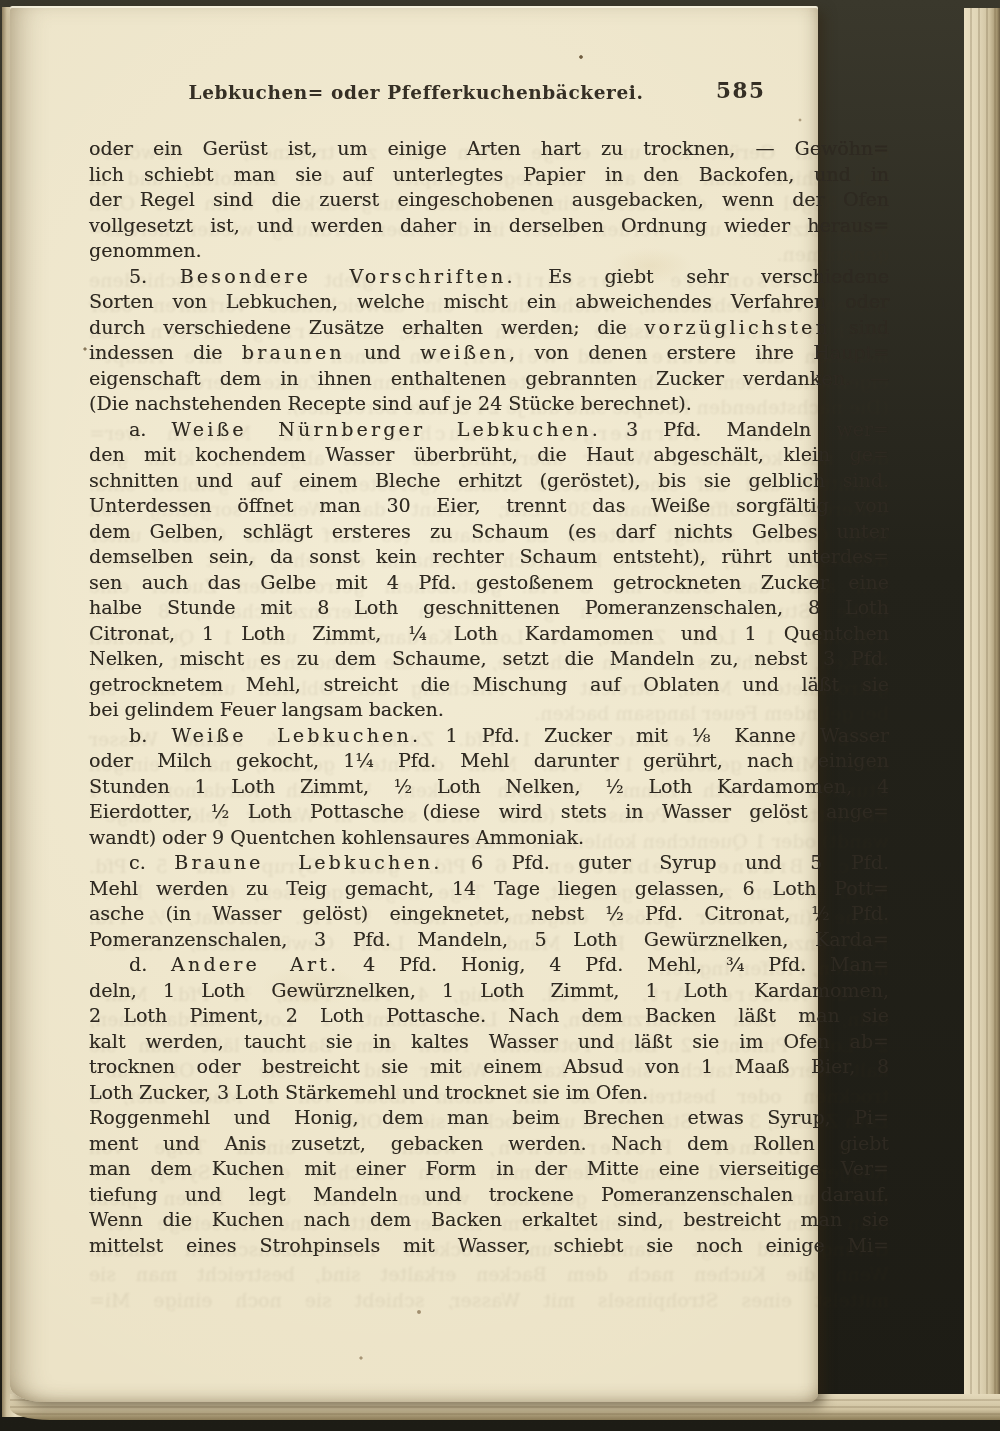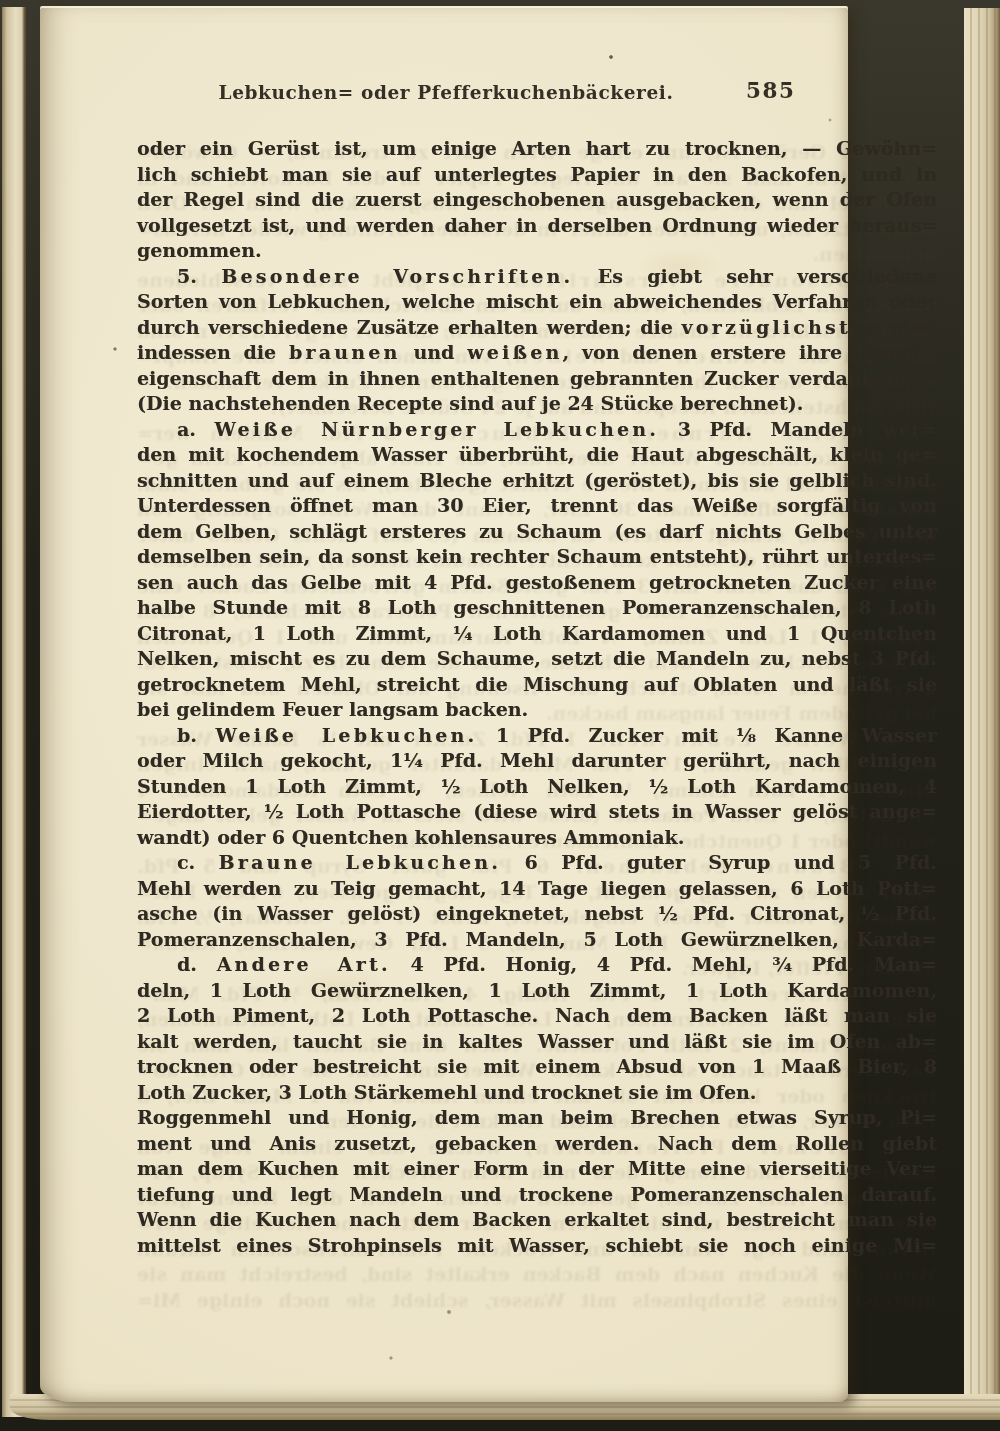--- a/index.html
+++ b/index.html
@@ -22,21 +22,21 @@
   }
   
   .bottom-edge{
     position:absolute;left:10px;top:1394px;width:990px;height:26px;
     background:
       repeating-linear-gradient(180deg, rgba(110,92,60,0) 0 5px, rgba(110,92,60,.45) 6px, rgba(110,92,60,0) 7px),
       linear-gradient(180deg,#e4d9bb 0,#cfc2a0 60%,#8d7d58 100%);
     border-bottom-left-radius:40px 12px;
   }
   .page{
-    position:absolute;left:40px;top:6px;width:808px;height:1396px;
+    position:absolute;left:10px;top:6px;width:808px;height:1396px;
     background-color:#ece3c7;
     background-image:
       radial-gradient(circle 2.2px at 571px 51px, rgba(90,70,40,.85) 0 1.4px, rgba(90,70,40,0) 2.2px),
       radial-gradient(circle 2px  at 75px 343px, rgba(90,70,40,.7) 0 1.2px, rgba(90,70,40,0) 2px),
       radial-gradient(circle 2.4px at 409px 1306px, rgba(110,85,50,.6) 0 1.4px, rgba(110,85,50,0) 2.4px),
       radial-gradient(circle 2px  at 351px 1352px, rgba(110,85,50,.55) 0 1.2px, rgba(110,85,50,0) 2px),
       radial-gradient(circle 1.8px at 790px 114px, rgba(110,85,50,.5) 0 1px, rgba(110,85,50,0) 1.8px),
       radial-gradient(circle 1.8px at 888px 1010px, rgba(110,85,50,.45) 0 1px, rgba(110,85,50,0) 1.8px),
       radial-gradient(ellipse 60px 26px at 640px 260px, rgba(190,160,95,.12), rgba(190,160,95,0) 70%),
       radial-gradient(ellipse 70px 30px at 300px 980px, rgba(190,160,95,.10), rgba(190,160,95,0) 70%),
@@ -54,24 +54,23 @@
     position:absolute;top:76px;left:70px;width:672px;
     text-align:center;font-size:18.5px;font-weight:bold;letter-spacing:.6px;
     color:#352f25;
   }
   .page-number{
     position:absolute;top:72px;left:706px;
     font-size:21.5px;font-weight:bold;letter-spacing:1.5px;color:#352f25;
   }
   .body-text{
     position:absolute;top:130px;left:79px;width:800px;
-    font-size:19px;line-height:25.5px;font-weight:bold;
+    font-size:19px;line-height:25.5px;font-weight:normal;
     text-shadow:.3px .3px 0 rgba(46,40,30,.35);
     z-index:2;
-    margin-left:18px;
   }
   .para{margin:0;}
   .line{text-align:justify;text-align-last:justify;white-space:normal;}
   .line.lastline{text-align-last:left;}
   .line.firstline{padding-left:40px;}
   .sperr{letter-spacing:3.2px;word-spacing:3px;}
   
   .ghost{
     z-index:1;opacity:.085;color:#4e3f22;filter:blur(1.1px);
     transform:scaleX(-1) translateY(4px);text-shadow:none;
@@ -180,21 +179,21 @@
           <div class="line">Citronat, 1 Loth Zimmt, ¼ Loth Kardamomen und 1 Quentchen</div>
           <div class="line">Nelken, mischt es zu dem Schaume, setzt die Mandeln zu, nebst 3 Pfd.</div>
           <div class="line">getrocknetem Mehl, streicht die Mischung auf Oblaten und läßt sie</div>
           <div class="line lastline">bei gelindem Feuer langsam backen.</div>
         </div>
         <div class="para">
           <div class="line firstline">b. <span class="sperr">Weiße Lebkuchen.</span> 1 Pfd. Zucker mit ⅛ Kanne Wasser</div>
           <div class="line">oder Milch gekocht, 1¼ Pfd. Mehl darunter gerührt, nach einigen</div>
           <div class="line">Stunden 1 Loth Zimmt, ½ Loth Nelken, ½ Loth Kardamomen, 4</div>
           <div class="line">Eierdotter, ½ Loth Pottasche (diese wird stets in Wasser gelöst ange=</div>
-          <div class="line lastline">wandt) oder 6 Quentchen kohlensaures Ammoniak.</div>
+          <div class="line lastline">wandt) oder 9 Quentchen kohlensaures Ammoniak.</div>
         </div>
         <div class="para">
           <div class="line firstline">c. <span class="sperr">Braune Lebkuchen.</span> 6 Pfd. guter Syrup und 5 Pfd.</div>
           <div class="line">Mehl werden zu Teig gemacht, 14 Tage liegen gelassen, 6 Loth Pott=</div>
           <div class="line">asche (in Wasser gelöst) eingeknetet, nebst ½ Pfd. Citronat, ½ Pfd.</div>
           <div class="line">Pomeranzenschalen, 3 Pfd. Mandeln, 5 Loth Gewürznelken, Karda=</div>
         </div>
         <div class="para">
           <div class="line firstline">d. <span class="sperr">Andere Art.</span> 4 Pfd. Honig, 4 Pfd. Mehl, ¾ Pfd. Man=</div>
           <div class="line">deln, 1 Loth Gewürznelken, 1 Loth Zimmt, 1 Loth Kardamomen,</div>

